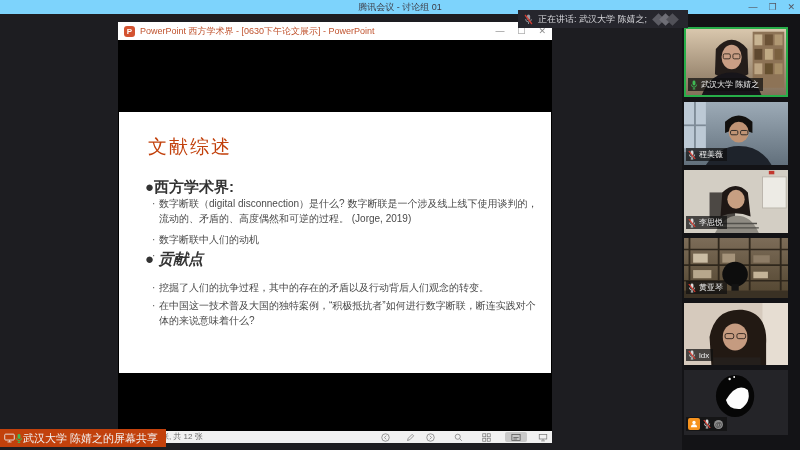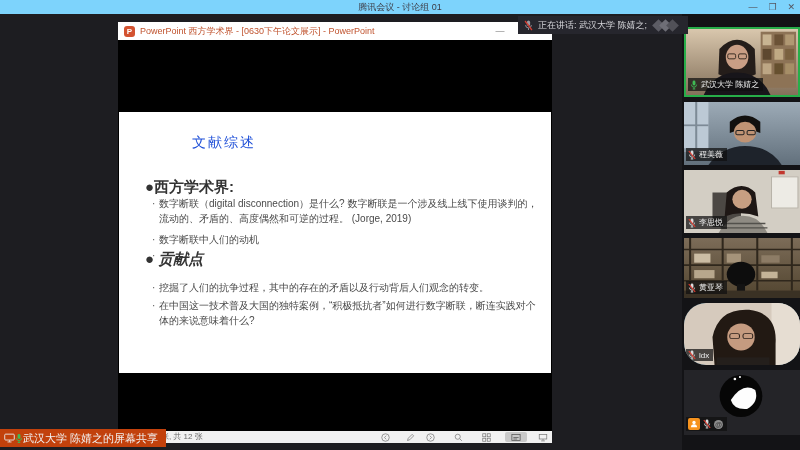--- a/index.html
+++ b/index.html
@@ -9,21 +9,21 @@
 
   
   .titlebar { position:absolute; left:0; top:0; width:800px; height:14px;
               background:#7dd3fc; z-index:6; }
   .titlebar-title { position:absolute; left:0; right:0; top:0; height:14px;
                     text-align:center; font-size:9px; line-height:14px; color:#3c3c46; }
   .win-controls { position:absolute; right:5px; top:0; height:14px; display:flex;
                   gap:11px; align-items:center; z-index:8; }
   .win-controls span { font-size:9px; color:#55555f; line-height:14px; cursor:default; }
 
-  .speaking-box { position:absolute; left:518px; top:16px; width:170px; height:18px;
+  .speaking-box { position:absolute; left:518px; top:10px; width:170px; height:18px;
                   background:#26262d; display:flex; align-items:center; gap:5px;
                   padding:0 6px; z-index:7; }
   .speaking-box .txt { font-size:9px; color:#d6d6da; white-space:nowrap; }
   .diamonds { position:relative; width:26px; height:14px; flex:0 0 auto; }
   .diamonds i { position:absolute; width:9px; height:9px; background:#5c5c64;
                 transform:rotate(45deg); top:3px; }
   .diamonds i:nth-child(1){ left:2px; }
   .diamonds i:nth-child(2){ left:9px; background:#6e6e76; }
   .diamonds i:nth-child(3){ left:16px; background:#515158; }
 
@@ -33,22 +33,22 @@
   .ppt-titlebar { position:absolute; left:0; top:0; right:0; height:18px; background:#fff;
                   display:flex; align-items:center; padding:0 6px; gap:5px; }
   .ppt-logo { width:11px; height:11px; border-radius:3px; background:#d35230; color:#fff;
               font-size:8px; font-weight:bold; text-align:center; line-height:11px; flex:0 0 auto; }
   .ppt-title { font-size:9px; color:#c0532e; white-space:nowrap; overflow:hidden; flex:1; }
   .ppt-controls { display:flex; gap:13px; align-items:center; }
   .ppt-controls span { font-size:9px; color:#8a8a8a; }
 
   .stage { position:absolute; left:0; top:18px; right:0; bottom:12px; background:#000; }
   .slide { position:absolute; left:1px; top:72px; width:432px; height:261px; background:#fff; }
-  .slide-title { position:absolute; left:29px; top:22px; font-size:14px; color:#1d4ed8;
-                 letter-spacing:2px; font-weight:500;margin-left:44px; }
+  .slide-title { position:absolute; left:29px; top:22px; font-size:19px; color:#c2410c;
+                 letter-spacing:2px; font-weight:500; }
   .s-head { position:absolute; left:26px; font-size:15px; font-weight:bold; color:#333; }
   .s-head.h1 { top:66px; }
   .s-head.h2 { top:138px;font-style:italic; }
   .bullet { position:absolute; left:33px; width:392px; font-size:10px; color:#4a4a4a;
             line-height:15px; display:flex; }
   .bullet .mk { width:7px; flex:0 0 auto; color:#555; }
   .b1 { top:84px; } .b2 { top:120px; } .b3 { top:136px; }
   .b4 { top:168px; } .b5 { top:186px; }
 
   .ppt-statusbar { position:absolute; left:0; right:0; bottom:0; height:12px;
@@ -63,25 +63,25 @@
   .t-grid{left:361px;} .t-cap{left:387px;} .t-disp{left:418px;}
 
   
   .share-badge { position:absolute; left:0; top:429px; height:18px; background:#c2410c;
                  display:flex; align-items:center; padding:0 8px 0 4px; z-index:10; }
   .share-badge .txt { font-size:11px; color:#f2f2f2; white-space:nowrap; }
 
   
   .sidebar { position:absolute; left:682px; top:14px; width:118px; height:436px;
              background:#131316; overflow:hidden; z-index:5; }
-  .tile { position:absolute; left:2px; width:116px; overflow:hidden; background:#0c4a6e; }
+  .tile { position:absolute; left:2px; width:104px; overflow:hidden; background:#0c4a6e; }
   .tile svg.scene { position:absolute; left:0; top:0; width:100%; height:100%; }
   .tile.speaking { border:2px solid #27ae49; }
   .t1{ top:13px; height:70px; } .t2{ top:88px; height:63px; } .t3{ top:156px; height:63px; }
-  .t4{ top:224px; height:60px; } .t5{ top:289px; height:62px;border-radius:22px; } .t6{ top:356px; height:65px; }
+  .t4{ top:224px; height:60px; } .t5{ top:289px; height:62px; } .t6{ top:356px; height:65px; }
   .name-tag { position:absolute; left:2px; bottom:4px; background:rgba(15,15,15,.72);
               display:flex; align-items:center; gap:3px; padding:1px 4px 1px 2px;
               max-width:104px; }
   .name-tag .nm { font-size:8px; color:#f0f0f0; white-space:nowrap; overflow:hidden; }
   .self-badge { width:12px; height:12px; background:#f7931e; border-radius:2px;
                 display:flex; align-items:center; justify-content:center; flex:0 0 auto; }
   .emoji-name { width:9px; height:9px; border-radius:50%; background:#8d8d8d; color:#3a3a3a;
                 font-size:7px; line-height:9px; text-align:center; overflow:hidden; flex:0 0 auto; }
 </style>
 </head>

